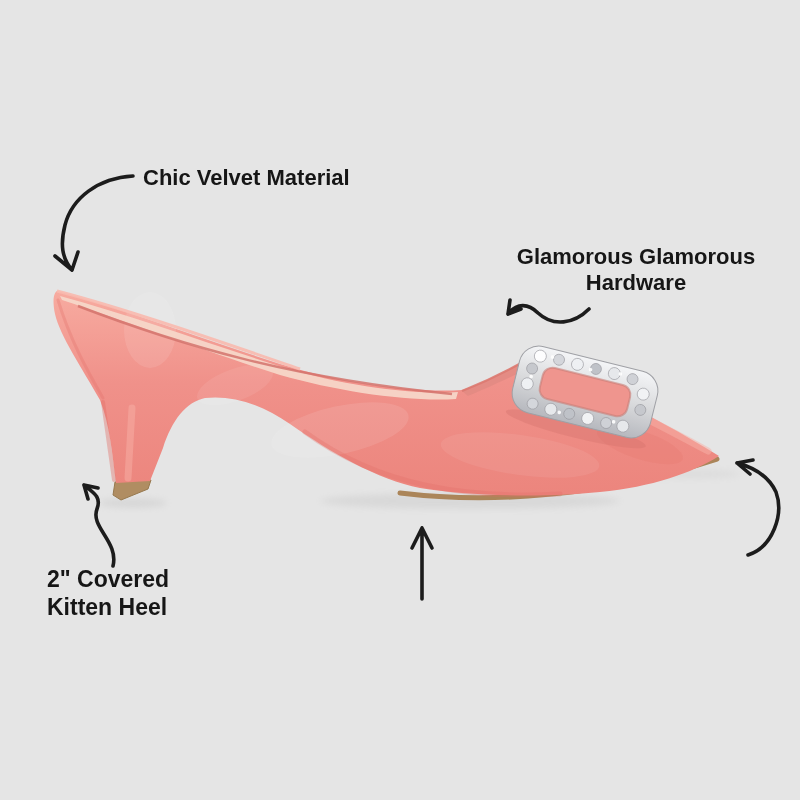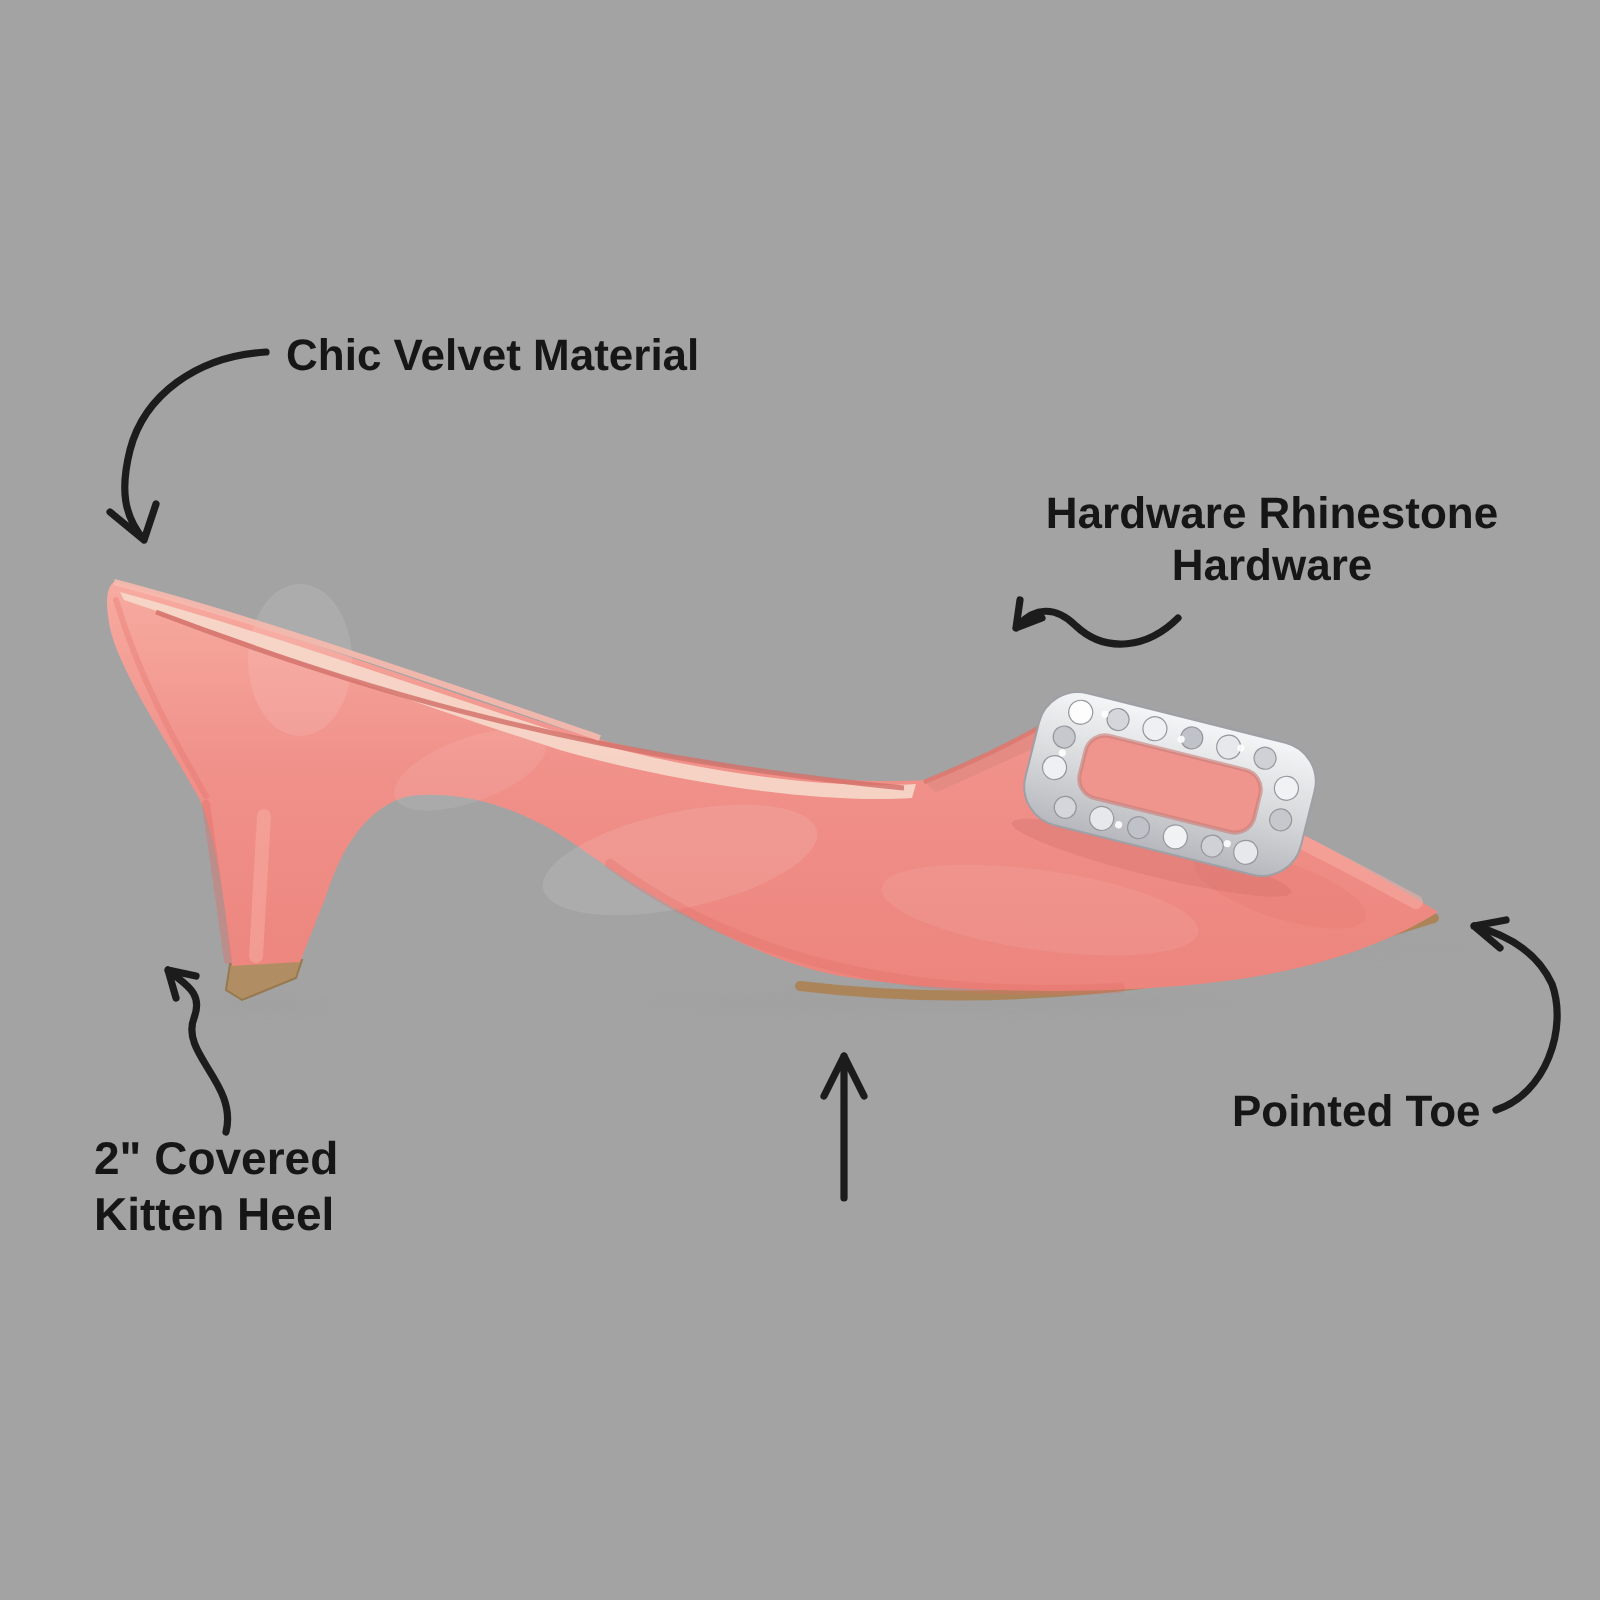--- a/index.html
+++ b/index.html
@@ -1,19 +1,19 @@
 <!DOCTYPE html>
 <html style="--background: #ffffff; --label_text: #161616; --arrow: #1c1c1c; --velvet_main: #f0918a; --velvet_light: #f8b4a9; --velvet_dark: #e0736b; --insole_cream: #f6d6c8; --sole_tan: #ab8559; --heel_tip_tan: #b08d62; --rhinestone_silver: #d9dadc; --buckle_center_pink: #ef958e;"><head>
 <meta charset="utf-8">
 <style>
   html,body{margin:0;padding:0;background:#ffffff;}
   .stage{
     position:relative;
     width:800px;height:800px;
-    background:#a3a3a3;
+    background:#e5e5e5;
     overflow:hidden;
     font-family:"Liberation Sans", sans-serif;
   }
   .shoe-svg{position:absolute;left:0;top:0;width:800px;height:800px;}
   .callout{
     position:absolute;
     font-weight:bold;
     color:var(--label_text,#161616);
     font-size:22px;
     line-height:1.2;
@@ -137,19 +137,18 @@
       <path d="M 133 176 C 98 178, 72 198, 65 225 C 60 245, 62 258, 72 270 M 72 270 L 55 256 M 72 270 L 78 252"></path>
       <path d="M 589 309 C 574 324, 553 327, 538 313 C 528 303, 517 303, 508 314 M 508 314 L 521 309 M 508 314 L 510 300"></path>
       <path d="M 113 566 C 119 542, 90 527, 97 509 C 102 496, 92 492, 84 485 M 84 485 L 88 499 M 84 485 L 98 488"></path>
       <path d="M 422 599 L 422 534 M 422 528 L 412 548 M 422 528 L 432 548 M 422 528 L 422 540"></path>
       <path d="M 748 555 C 773 547, 784 514, 776 492 C 769 477, 756 468, 737 463 M 737 463 L 750 474 M 737 463 L 753 460"></path>
     </g>
   </svg>
 
   <div class="callout callout-velvet">Chic Velvet Material</div>
 
-  <div class="callout callout-rhinestone">Hardware Rhinestone Hardware</div>
+  <div class="callout callout-rhinestone">Glamorous Glamorous Hardware</div>
 
   <div class="callout callout-heel">2" Covered Kitten Heel</div>
 
 
-  <div class="callout callout-toe">Pointed Toe</div>
 </div>
 
 </body></html>

